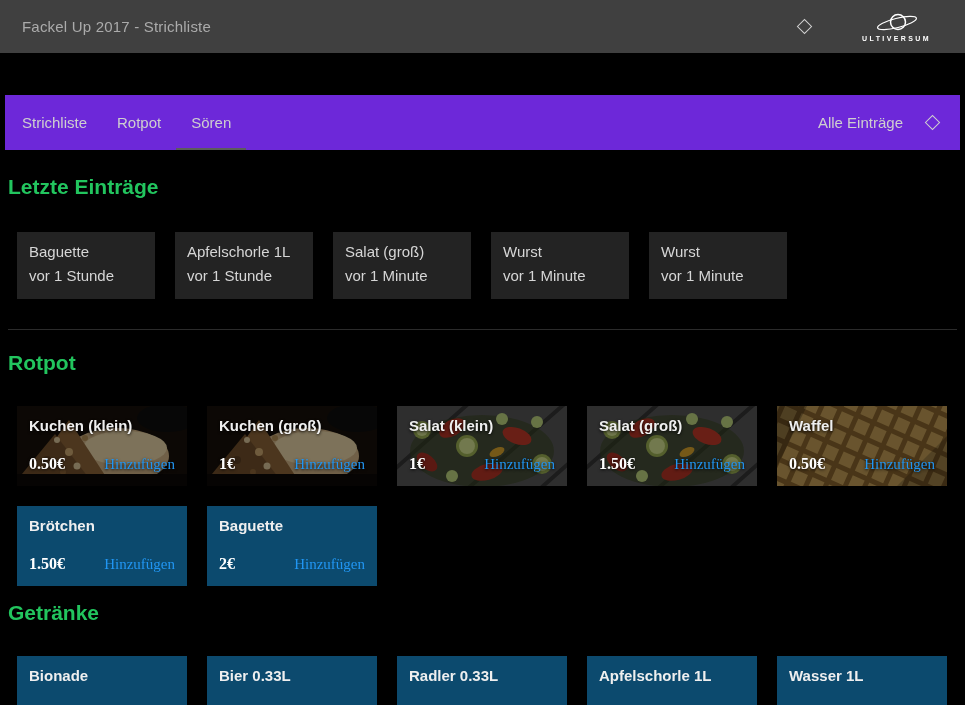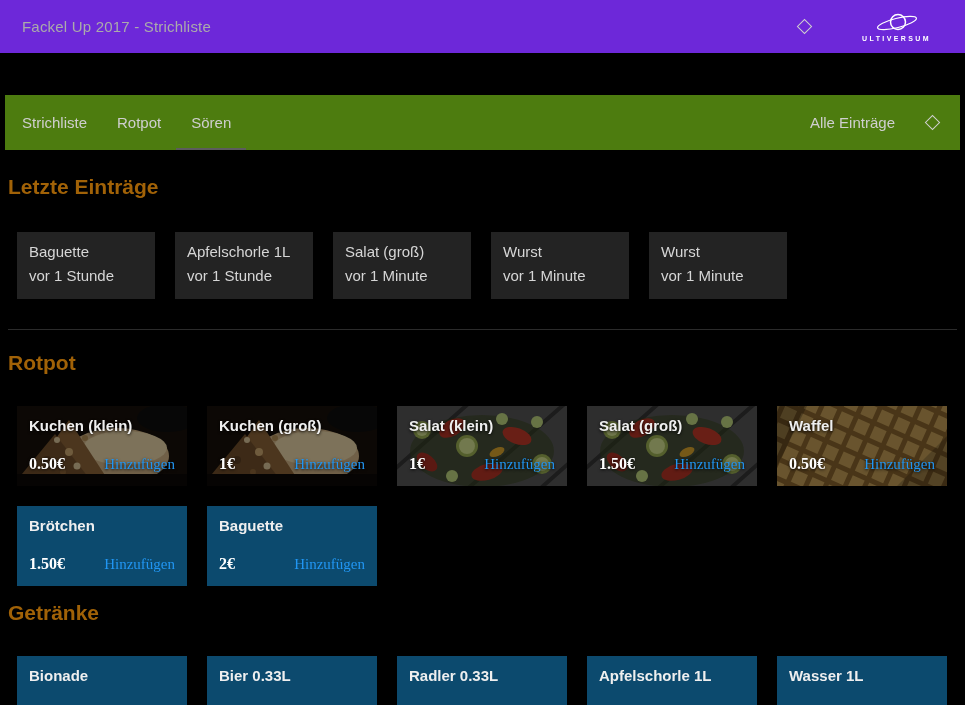--- a/index.html
+++ b/index.html
@@ -4,52 +4,52 @@
 <style>
   * { margin:0; padding:0; box-sizing:border-box; }
   html,body { width:965px; height:705px; overflow:hidden; }
   body {
     background:#000;
     font-family:"Liberation Sans", sans-serif;
     color:#d6d6d6;
   }
   
   .topbar {
-    height:53px; background:#6d28d9;
+    height:53px; background:#404040;
     display:flex; align-items:center;
     padding:0 34px 0 22px;
   }
   .topbar-title { font-size:15px; color:#ababab; letter-spacing:.2px; }
   .topbar-right { margin-left:auto; display:flex; align-items:center; gap:52px; }
   .diamond {
     width:11px; height:11px;
     border:1.4px solid #cfcfcf;
     transform:rotate(45deg);
     display:inline-block;
     cursor:pointer;
   }
   .logo { display:flex; flex-direction:column; align-items:center; }
   .logo-text { font-size:7px; font-weight:bold; color:#fff; letter-spacing:2.4px; margin-top:1px; }
   
   .nav {
-    margin:42px 5px 0 5px; height:55px; background:#4d7c0f;
+    margin:42px 5px 0 5px; height:55px; background:#6d28d9;
     display:flex; align-items:stretch; padding-left:2px;
   }
   .tab {
     padding:0 15px; display:flex; align-items:center;
     font-size:15px; color:#cfcfcf; cursor:pointer; position:relative;
   }
   .tab.active::after {
     content:""; position:absolute; left:0; right:0; bottom:0;
     height:2px; background:#5c5c5c;
   }
-  .nav-right { margin-left:auto; display:flex; align-items:center; gap:32px; padding-right:22px; }
+  .nav-right { margin-left:auto; display:flex; align-items:center; gap:24px; padding-right:22px; }
   .nav-right .label { font-size:15px; color:#cfcfcf; cursor:pointer; }
   
-  .section-title { font-size:21px; font-weight:bold; color:#a16207; margin-left:8px; }
+  .section-title { font-size:21px; font-weight:bold; color:#22c55e; margin-left:8px; }
   .t-recent { margin-top:25px; }
   .t-stand  { margin-top:21px; }
   .t-drinks { margin-top:15px; }
   .recent-row { display:flex; gap:20px; margin:33px 0 0 17px; }
   .recent-card {
     width:138px; height:67px; background:#232323;
     padding:11px 12px; font-size:15px; color:#d6d6d6; cursor:pointer;
   }
   .recent-card .time { margin-top:7px; }
   .divider { border:none; border-top:1px solid #2b2b2b; margin:30px 8px 0 8px; }

